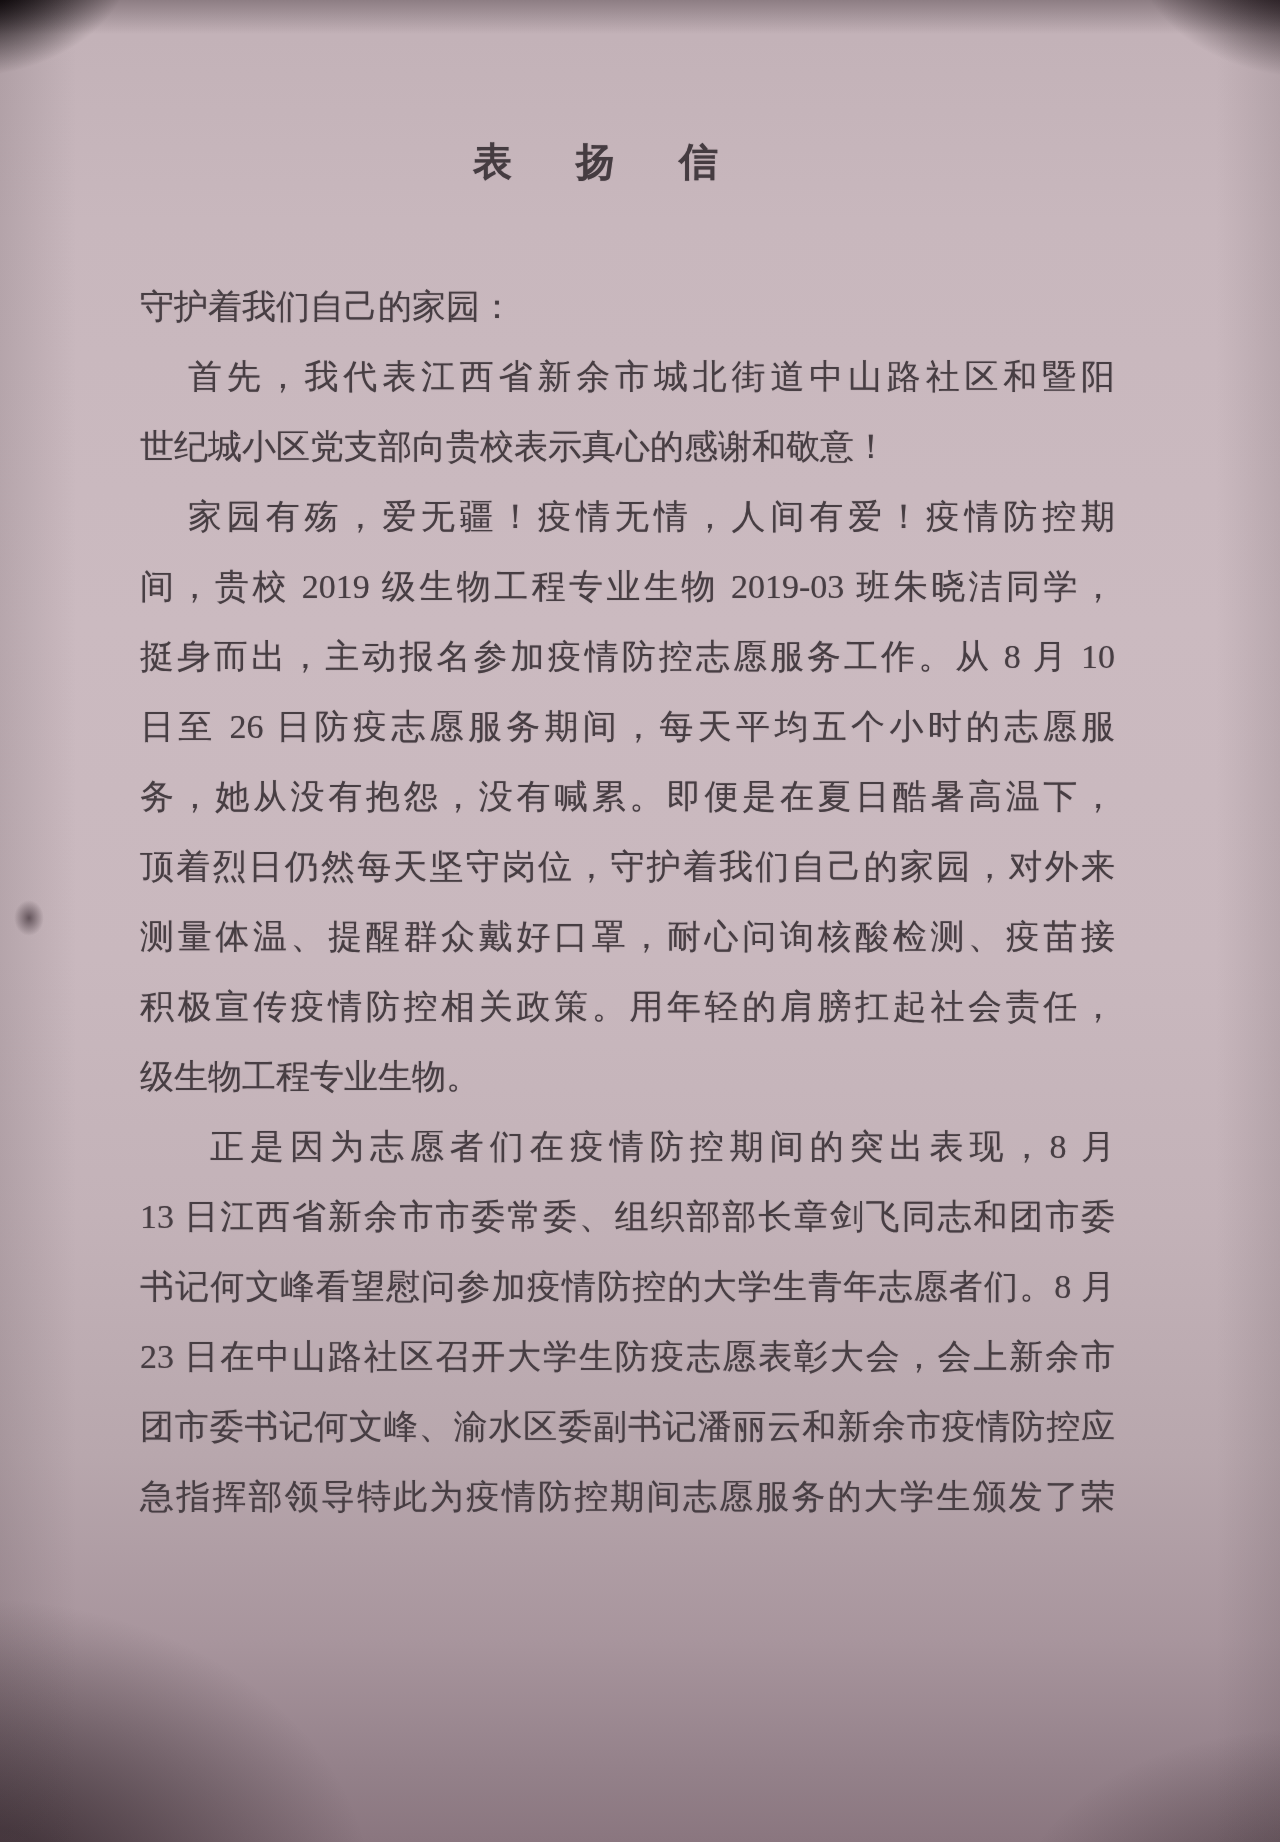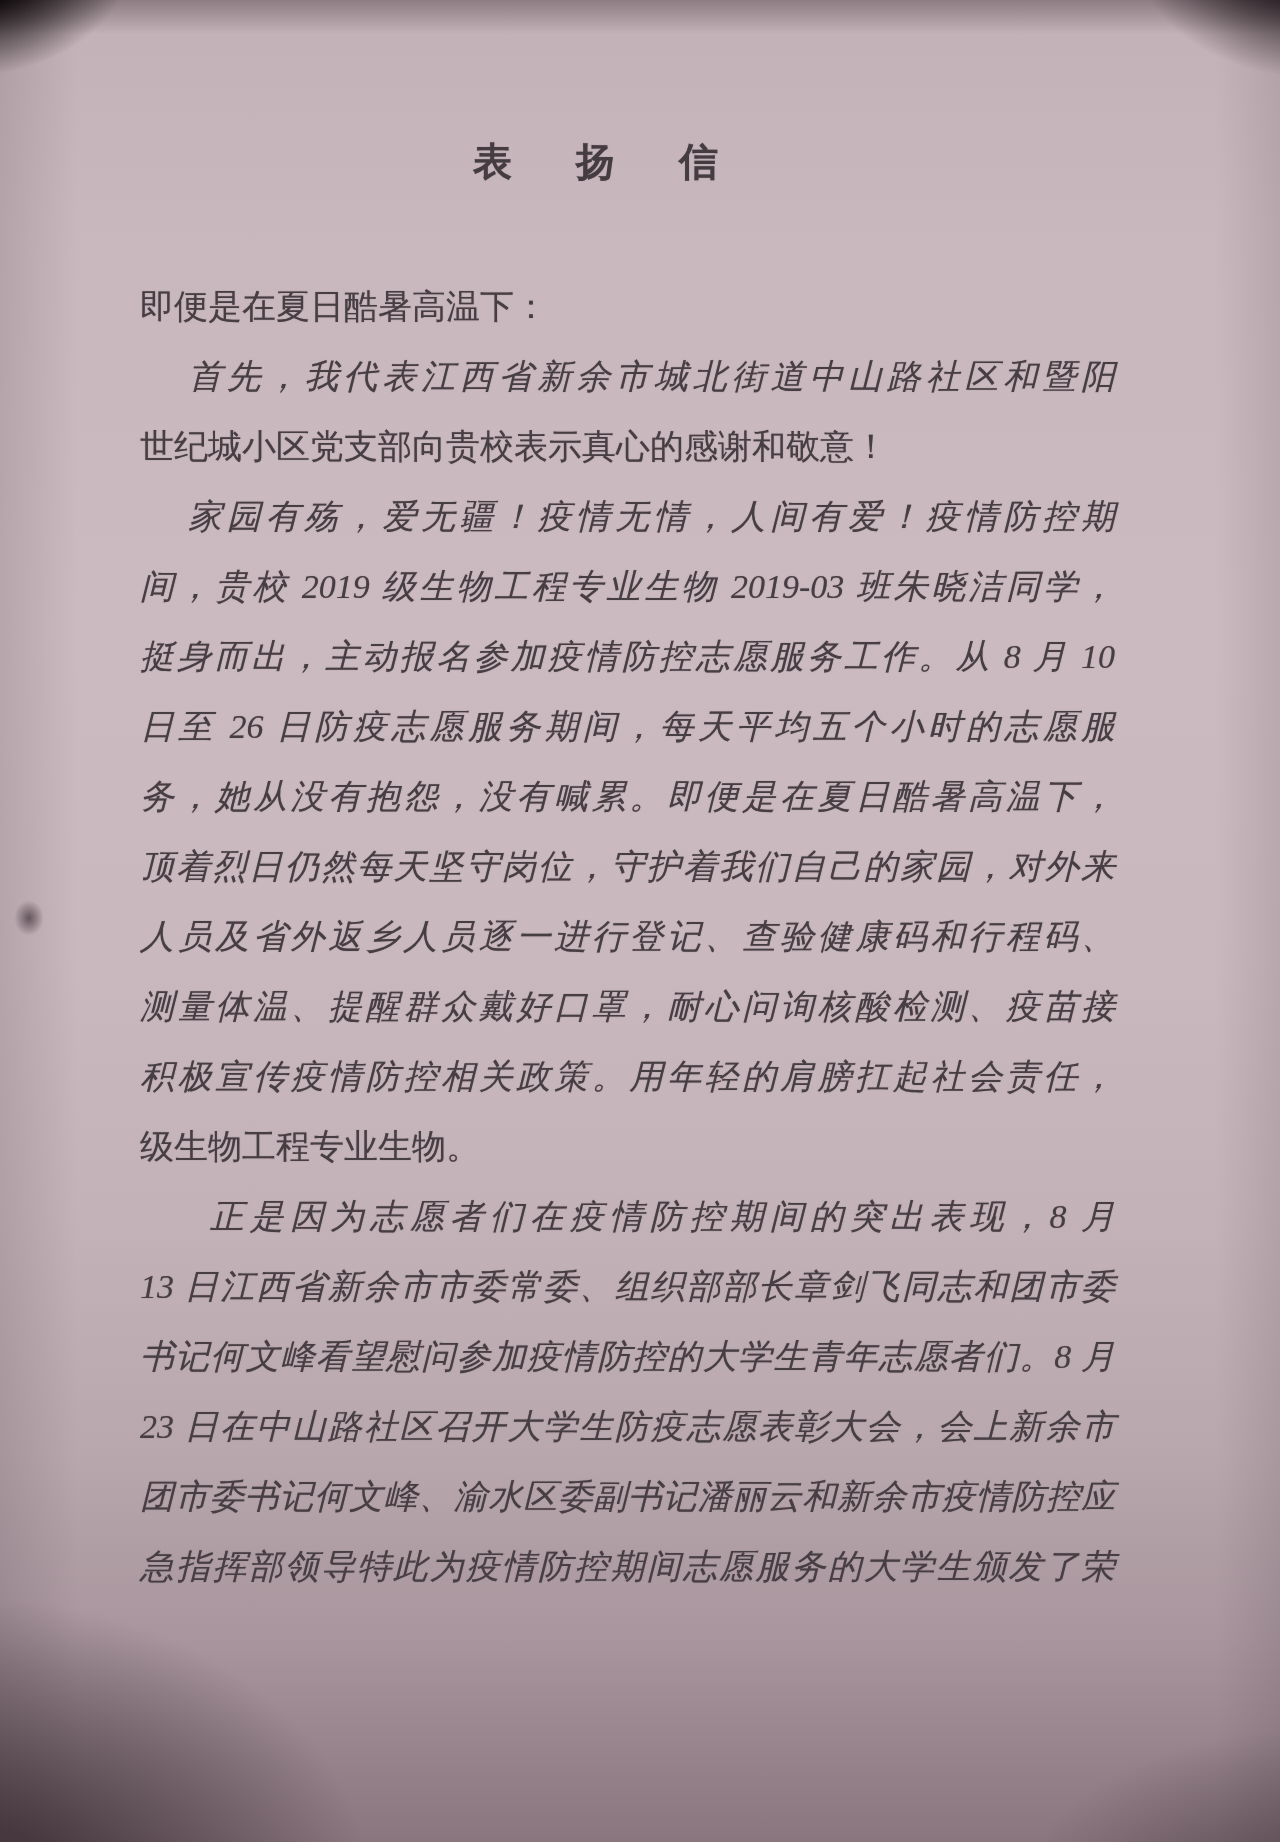--- a/index.html
+++ b/index.html
@@ -49,45 +49,43 @@
     text-shadow:0 0 1px rgba(71,62,67,0.5);
   }
   .line {
     height:70px; line-height:70px; font-size:34px;
     white-space:nowrap;
   }
   .line.j {               
     white-space:normal;
     text-align:justify;
     text-align-last:justify;
-    font-style:italic;
   }
   .i2 { text-indent:48px; }   
   .i3 { text-indent:70px; }   
 </style>
 </head>
 <body>
 
 <div class="page">
   <div class="vignette"></div>
   <div class="smudge"></div>
 
   <div class="title">表扬信</div>
 
   <div class="text-block">
-    <div class="line">即便是在夏日酷暑高温下：</div>
+    <div class="line">守护着我们自己的家园：</div>
     <div class="line j i2">首先，我代表江西省新余市城北街道中山路社区和暨阳</div>
     <div class="line">世纪城小区党支部向贵校表示真心的感谢和敬意！</div>
     <div class="line j i2">家园有殇，爱无疆！疫情无情，人间有爱！疫情防控期</div>
     <div class="line j">间，贵校 2019 级生物工程专业生物 2019-03 班朱晓洁同学，</div>
     <div class="line j">挺身而出，主动报名参加疫情防控志愿服务工作。从 8 月 10</div>
     <div class="line j">日至 26 日防疫志愿服务期间，每天平均五个小时的志愿服</div>
     <div class="line j">务，她从没有抱怨，没有喊累。即便是在夏日酷暑高温下，</div>
     <div class="line j">顶着烈日仍然每天坚守岗位，守护着我们自己的家园，对外来</div>
-    <div class="line j">人员及省外返乡人员逐一进行登记、查验健康码和行程码、</div>
     <div class="line j">测量体温、提醒群众戴好口罩，耐心问询核酸检测、疫苗接</div>
     <div class="line j">积极宣传疫情防控相关政策。用年轻的肩膀扛起社会责任，</div>
     <div class="line">级生物工程专业生物。</div>
     <div class="line j i3">正是因为志愿者们在疫情防控期间的突出表现，8 月</div>
     <div class="line j">13 日江西省新余市市委常委、组织部部长章剑飞同志和团市委</div>
     <div class="line j">书记何文峰看望慰问参加疫情防控的大学生青年志愿者们。8 月</div>
     <div class="line j">23 日在中山路社区召开大学生防疫志愿表彰大会，会上新余市</div>
     <div class="line j">团市委书记何文峰、渝水区委副书记潘丽云和新余市疫情防控应</div>
     <div class="line j">急指挥部领导特此为疫情防控期间志愿服务的大学生颁发了荣</div>
   </div>

